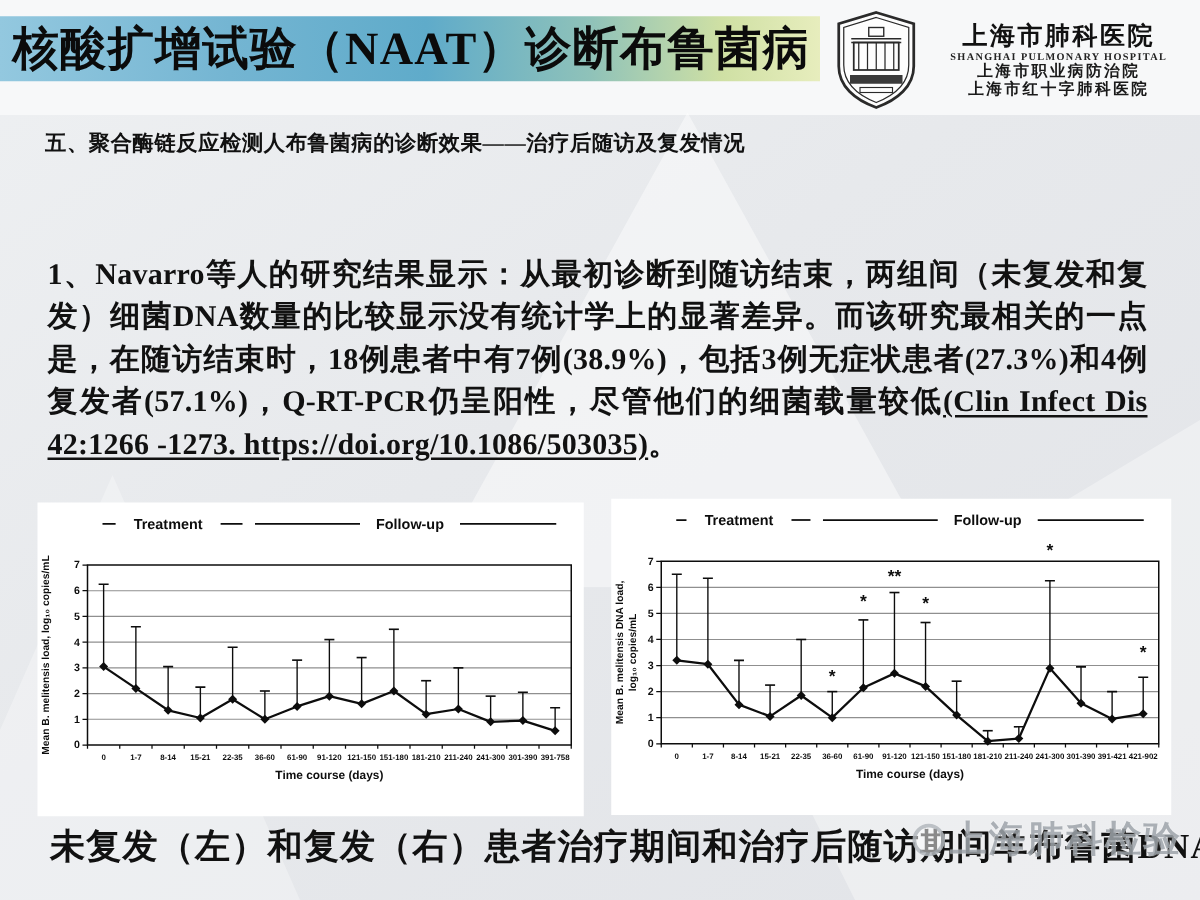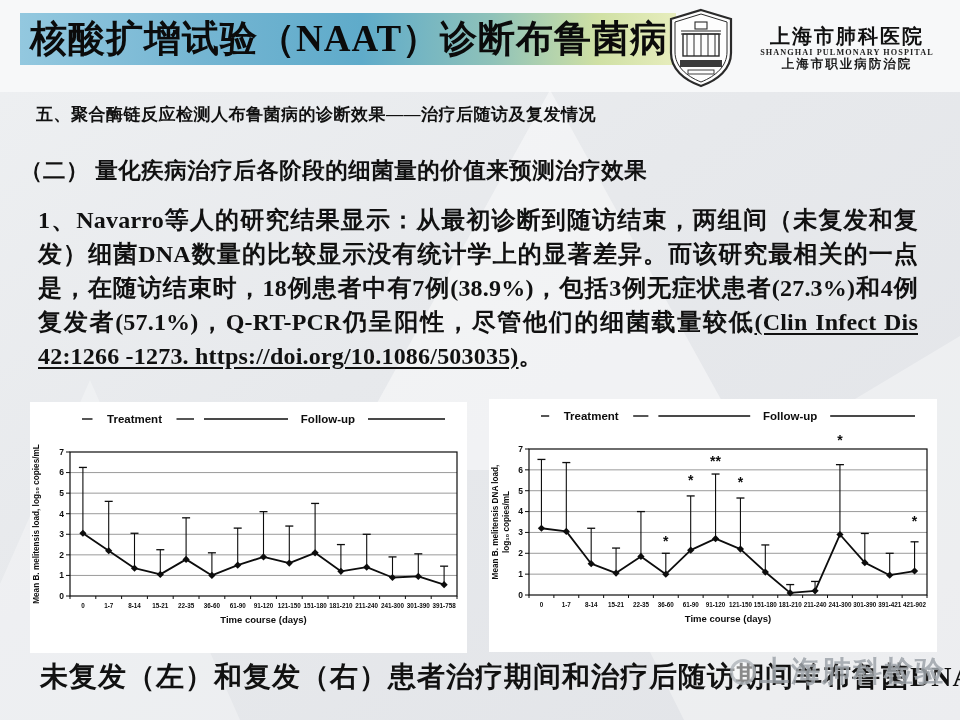--- a/index.html
+++ b/index.html
@@ -14,21 +14,21 @@
            clip-path:polygon(50% 0, 100% 100%, 0 100%); }
   .deco2 { left:600px; top:300px; width:420px; height:420px; background:rgba(255,255,255,.35);
            clip-path:polygon(0 60%, 100% 0, 100% 100%, 20% 100%); }
   .deco3 { left:-60px; top:380px; width:300px; height:340px; background:rgba(255,255,255,.30);
            clip-path:polygon(50% 0, 100% 100%, 0 100%); }
 
   .top-strip { position:absolute; left:0; top:0; width:960px; height:92px; background:#f7f8f9; }
 
   .banner { position:absolute; left:0; top:13px; width:656px; height:52px;
             background:linear-gradient(90deg,#93c8df 0%, #74b5d2 28%, #5fabca 52%, #8fc2b9 72%, #cfe0a4 88%, #e7edbd 100%);
-            display:flex; align-items:center; padding-left:10px;margin-left:20px; }
+            display:flex; align-items:center; padding-left:10px; }
   .banner-title { font-size:37px; font-weight:900; letter-spacing:1px; color:#0b0b0b;
                   white-space:nowrap; }
 
   .logo-block { position:absolute; left:668px; top:6px; width:286px; height:84px;
                 display:flex; align-items:center; gap:6px; }
   .logo-shield { flex:0 0 66px; }
   .logo-text { flex:1; text-align:center; line-height:1.12; }
   .logo-cn { font-size:20px; font-weight:900; letter-spacing:2px; }
   .logo-en { font-family:"Liberation Serif", serif; font-size:8.2px; font-weight:700; letter-spacing:1.1px; color:#222; }
   .logo-l3, .logo-l4, .logo-l5 { font-size:12.5px; font-weight:800; letter-spacing:2px; color:#1a1a1a;font-family:Liberation Serif, serif; }
@@ -78,25 +78,25 @@
       <path d="M13 26 H53 M13 23 H53" stroke="#2a2a2a" stroke-width="1.2" fill="none"></path>
       <path d="M19 26 V48 M26 26 V48 M33 26 V48 M40 26 V48 M47 26 V48" stroke="#2a2a2a" stroke-width="1"></path>
       <rect x="27" y="14" width="12" height="7" fill="none" stroke="#2a2a2a" stroke-width="1.1"></rect>
       <rect x="12" y="52" width="42" height="7" fill="#3a3a3a"></rect>
       <rect x="20" y="62" width="26" height="4" fill="none" stroke="#2a2a2a" stroke-width="0.9"></rect>
     </svg>
     <div class="logo-text">
       <div class="logo-cn">上海市肺科医院</div>
       <div class="logo-en">SHANGHAI PULMONARY HOSPITAL</div>
       <div class="logo-l3">上海市职业病防治院</div>
+      <div class="logo-l5">上海市红十字肺科医院</div>
     </div>
   </div>
 
   <div class="heading1">五、聚合酶链反应检测人布鲁菌病的诊断效果——治疗后随访及复发情况</div>
-  <div class="heading2">（二） 量化疾病治疗后各阶段的细菌量的价值来预测治疗效果</div>
 
   <div class="paragraph"><span>1、Navarro等人的研究结果显示：从最初诊断到随访结束，两组间（未复发和复发）细菌DNA数量的比较显示没有统计学上的显著差异。而该研究最相关的一点是，在随访结束时，18例患者中有7例(38.9%)，包括3例无症状患者(27.3%)和4例复发者(57.1%)，Q-RT-PCR仍呈阳性，尽管他们的细菌载量较低</span><span class="citation">(Clin Infect Dis 42:1266 -1273. https://doi.org/10.1086/503035)</span><span>。</span></div>
 
   <div class="chart-panel chart-left">
     <svg width="437" height="251" viewBox="0 0 437 251">
         <line x1="40" y1="173.42857142857144" x2="427" y2="173.42857142857144" stroke="#8f8f8f" stroke-width="0.9"></line>
         <line x1="40" y1="152.85714285714286" x2="427" y2="152.85714285714286" stroke="#8f8f8f" stroke-width="0.9"></line>
         <line x1="40" y1="132.28571428571428" x2="427" y2="132.28571428571428" stroke="#8f8f8f" stroke-width="0.9"></line>
         <line x1="40" y1="111.71428571428572" x2="427" y2="111.71428571428572" stroke="#8f8f8f" stroke-width="0.9"></line>
         <line x1="40" y1="91.14285714285714" x2="427" y2="91.14285714285714" stroke="#8f8f8f" stroke-width="0.9"></line>

